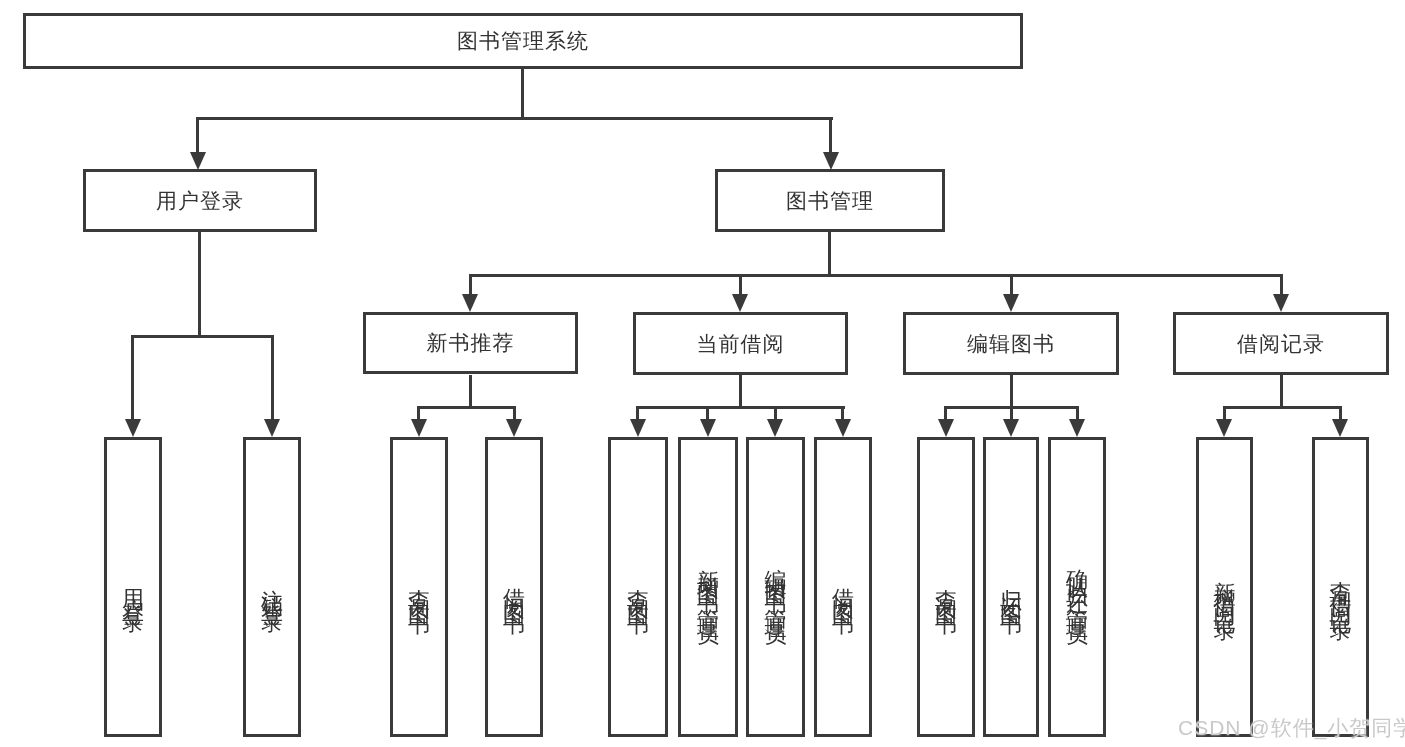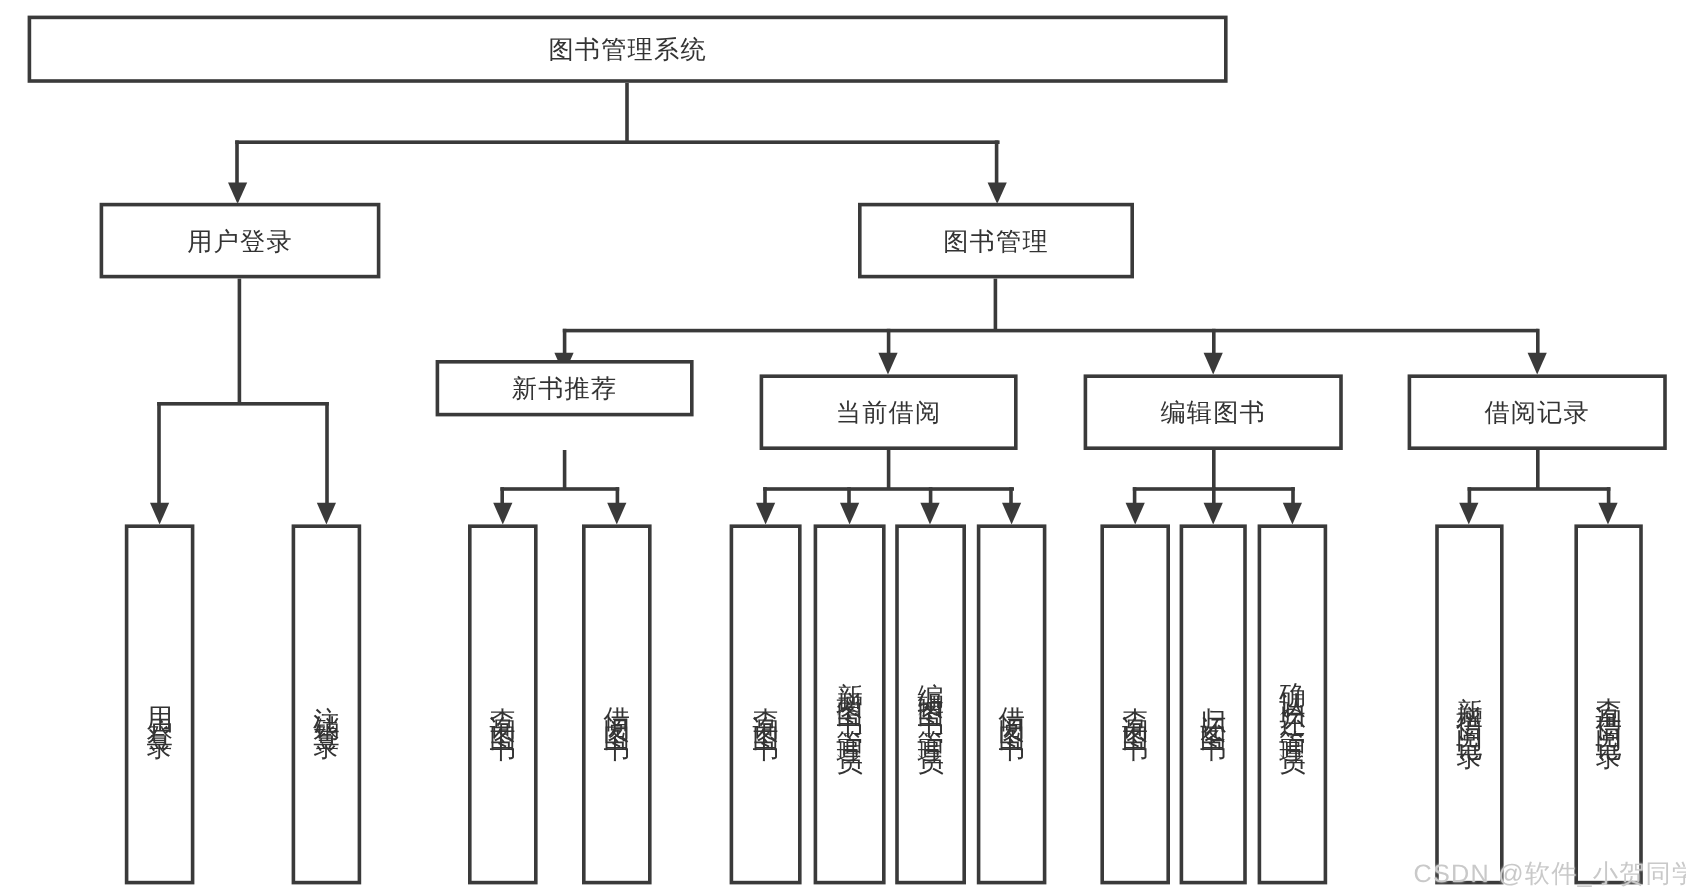--- a/index.html
+++ b/index.html
@@ -90,21 +90,21 @@
   <div class="hl" style="left:469px;top:274px;width:813px"></div>
   <div class="vl" style="left:469px;top:274px;height:22px"></div>
   <div class="arrow" style="left:462px;top:294px"></div>
   <div class="vl" style="left:739px;top:274px;height:22px"></div>
   <div class="arrow" style="left:732px;top:294px"></div>
   <div class="vl" style="left:1010px;top:274px;height:22px"></div>
   <div class="arrow" style="left:1003px;top:294px"></div>
   <div class="vl" style="left:1280px;top:274px;height:22px"></div>
   <div class="arrow" style="left:1273px;top:294px"></div>
 
-  <div class="box h" style="left:363px;top:300px;width:215px;height:47px">
+  <div class="box h" style="left:363px;top:312px;width:215px;height:62px">
     <span>新书推荐</span>
   </div>
   <div class="box h" style="left:633px;top:312px;width:215px;height:63px">
     <span>当前借阅</span>
   </div>
   <div class="box h" style="left:903px;top:312px;width:216px;height:63px">
     <span>编辑图书</span>
   </div>
   <div class="box h" style="left:1173px;top:312px;width:216px;height:63px">
     <span>借阅记录</span>

